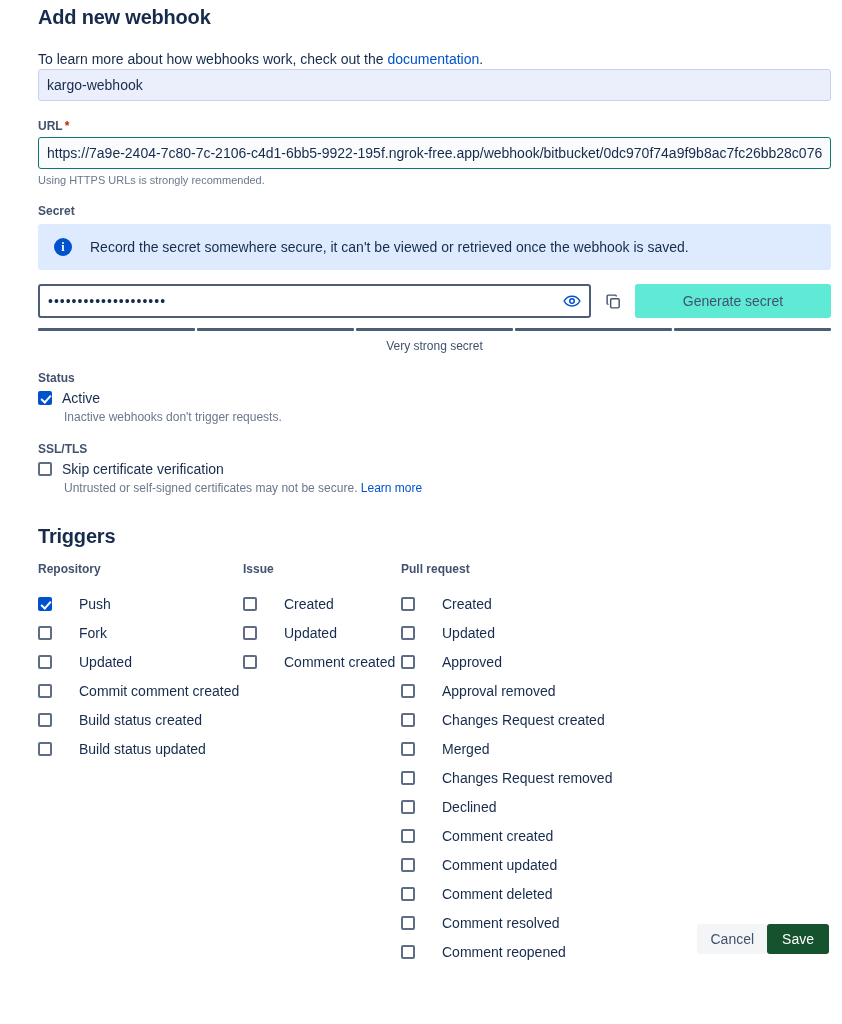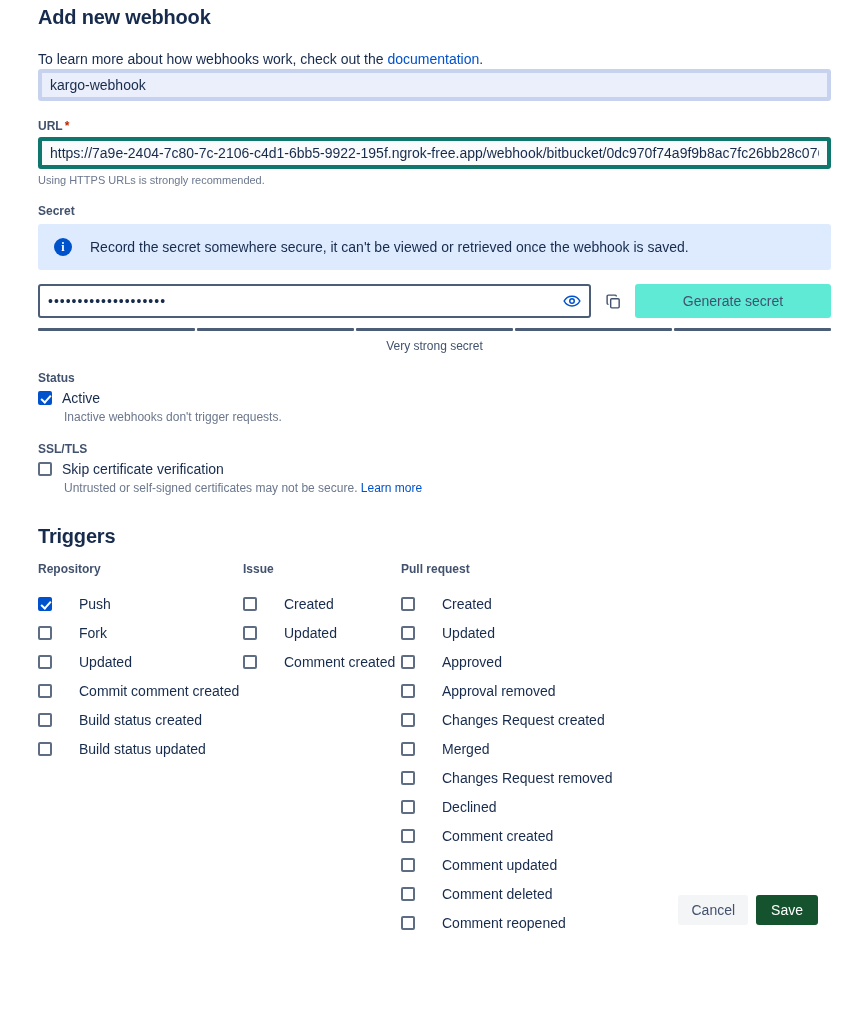--- a/index.html
+++ b/index.html
@@ -47,21 +47,21 @@
     margin-top: 18px;
     margin-bottom: 4px;
     display: block;
   }
   .req { color: #bf2600; font-weight: bold; margin-left: 2px; }
 
   .text-input {
     display: block;
     width: 793px;
     height: 32px;
-    border: 4px solid #0f766e;
+    border: 1px solid #0f766e;
     border-radius: 3px;
     background: #fafbfc;
     font-size: 14px;
     color: #172b4d;
     padding: 0 8px;
     font-family: "Liberation Sans", sans-serif;
     outline: none;
   }
   .text-input.focused {
     background: #ebeffb;
@@ -258,24 +258,24 @@
     display: flex;
     align-items: center;
     gap: 27px;
     height: 29px;
   }
   .trigger-item .check-label { font-size: 14px; }
   .trigger-item .checkbox { margin-top: 0; }
 
   .footer {
     position: absolute;
-    right: 24px;
+    right: 13px;
     bottom: 12px;
     display: flex;
-    gap: 8px;
+    gap: 0;
     align-items: flex-end;
   }
   .btn-cancel {
     background: #f4f5f7;
     border: none;
     border-radius: 3px;
     height: 30px;
     padding: 0 13px;
     font-size: 14px;
     color: #42526e;
@@ -455,20 +455,24 @@
       <div class="trigger-item">
         <span class="checkbox"></span>
         <span class="check-label">Comment updated</span>
       </div>
       <div class="trigger-item">
         <span class="checkbox"></span>
         <span class="check-label">Comment deleted</span>
       </div>
       <div class="trigger-item">
         <span class="checkbox"></span>
+        <span class="check-label">Comment resolved</span>
+      </div>
+      <div class="trigger-item">
+        <span class="checkbox"></span>
         <span class="check-label">Comment reopened</span>
       </div>
     </div>
 
   </div>
 
   <div class="footer">
     <button class="btn-cancel">Cancel</button>
     <button class="btn-save">Save</button>
   </div>

